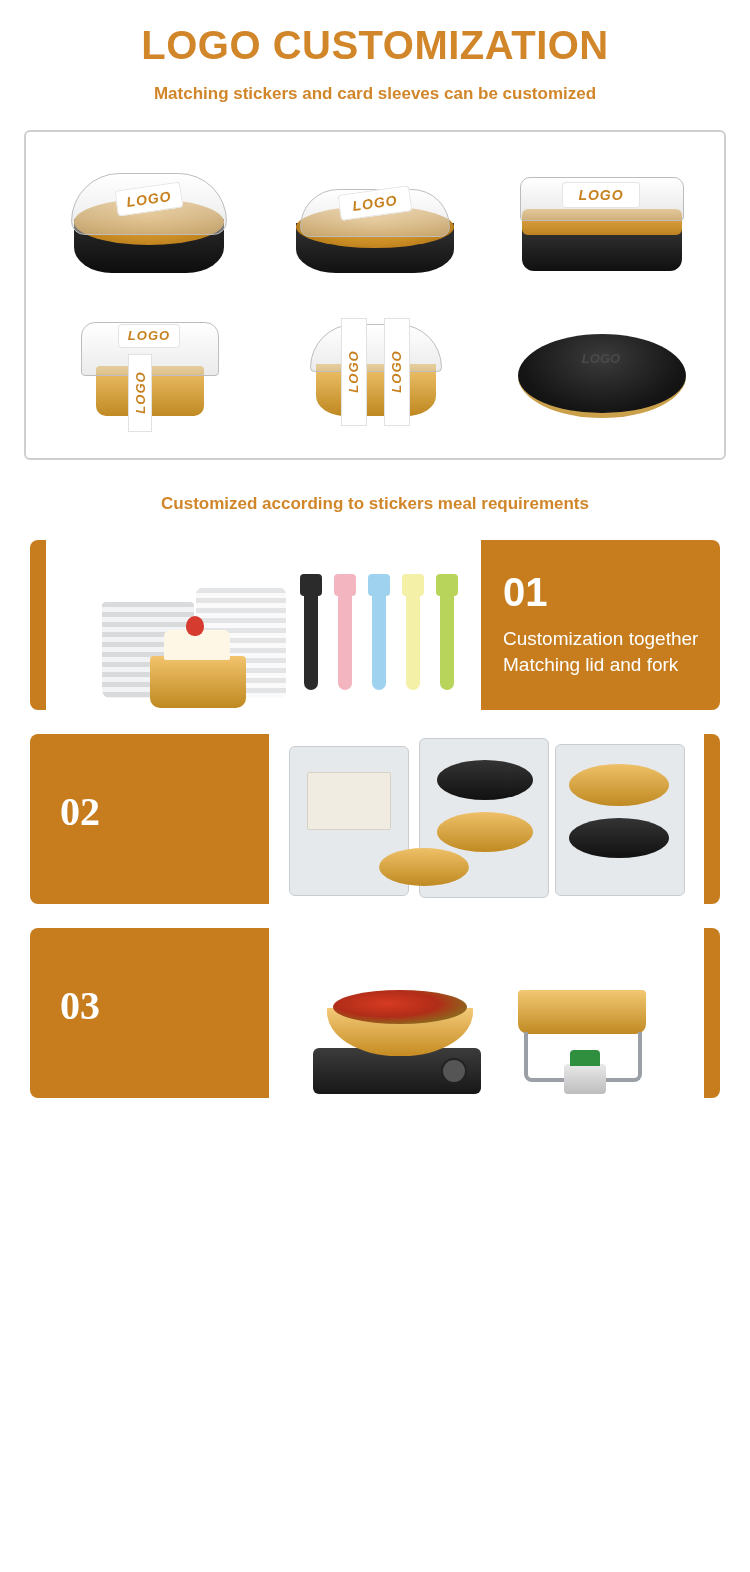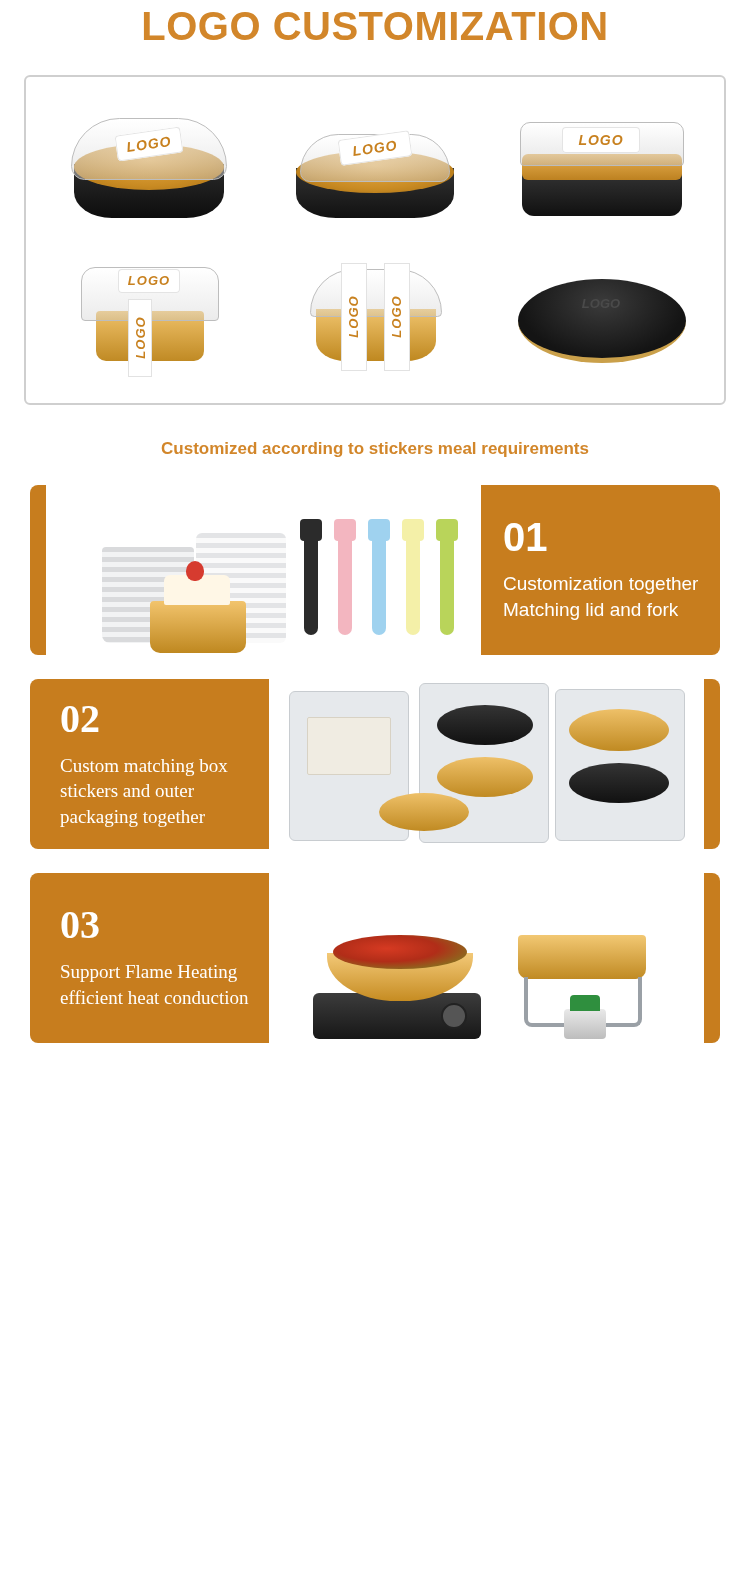--- a/index.html
+++ b/index.html
@@ -12,21 +12,21 @@
   }
   .page { width: 750px; height: 1572px; position: relative; }
 
   
   .title {
     text-align: center;
     color: #d2862a;
     font-size: 40px;
     font-weight: bold;
     letter-spacing: 0.5px;
-    padding-top: 4px;
+    padding-top: 23px;
   }
   .subtitle {
     text-align: center;
     color: #d2862a;
     font-size: 17px;
     font-weight: bold;
     padding-top: 16px;
   }
 
   
@@ -276,20 +276,21 @@
     position: absolute; right: 104px; bottom: 46px; width: 30px; height: 16px;
     background: #2f8f3e; border-radius: 4px 4px 0 0;
   }
 </style>
 </head>
 <body>
 
 <div class="page">
 
   <div class="title">LOGO CUSTOMIZATION</div>
+  <div class="subtitle">Matching stickers and card sleeves can be customized</div>
 
   <div class="gallery">
 
     <div class="grow">
 
       <div class="cell c1">
         <div class="bowl-wrap"></div>
         <div class="base"></div>
         <div class="gold"></div>
         <div class="lid-dome dome"></div>
@@ -372,37 +373,35 @@
         <div class="pack-bag" style="left:150px;top:18px;width:130px;height:160px;"></div>
         <div class="pack-dark" style="left:168px;top:40px;width:96px;height:40px;"></div>
         <div class="pack-gold" style="left:168px;top:92px;width:96px;height:40px;"></div>
         <div class="pack-bag" style="left:286px;top:24px;width:130px;height:152px;"></div>
         <div class="pack-gold" style="left:300px;top:44px;width:100px;height:42px;"></div>
         <div class="pack-dark" style="left:300px;top:98px;width:100px;height:40px;"></div>
         <div class="pack-gold" style="left:110px;top:128px;width:90px;height:38px;"></div>
       </div>
       <div class="txt">
         <div class="num">02</div>
-        <div class="desc">Custom matching box stickers and outer packaging together</div>
       </div>
     </div>
 
 
     <div class="feature rev">
       <div class="photo">
         <div class="stove">
           <div class="stove-knob"></div>
         </div>
         <div class="wok"></div>
         <div class="food"></div>
         <div class="tray"></div>
         <div class="tray-rack"></div>
         <div class="can"></div>
         <div class="can-top"></div>
       </div>
       <div class="txt">
         <div class="num">03</div>
-        <div class="desc">Support Flame Heating efficient heat conduction</div>
       </div>
     </div>
 
   </div>
 </div>
 
 </body></html>

